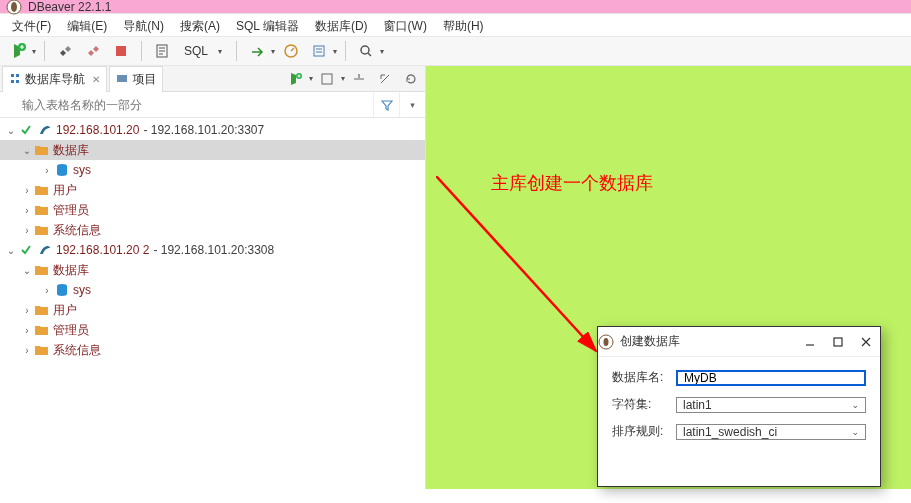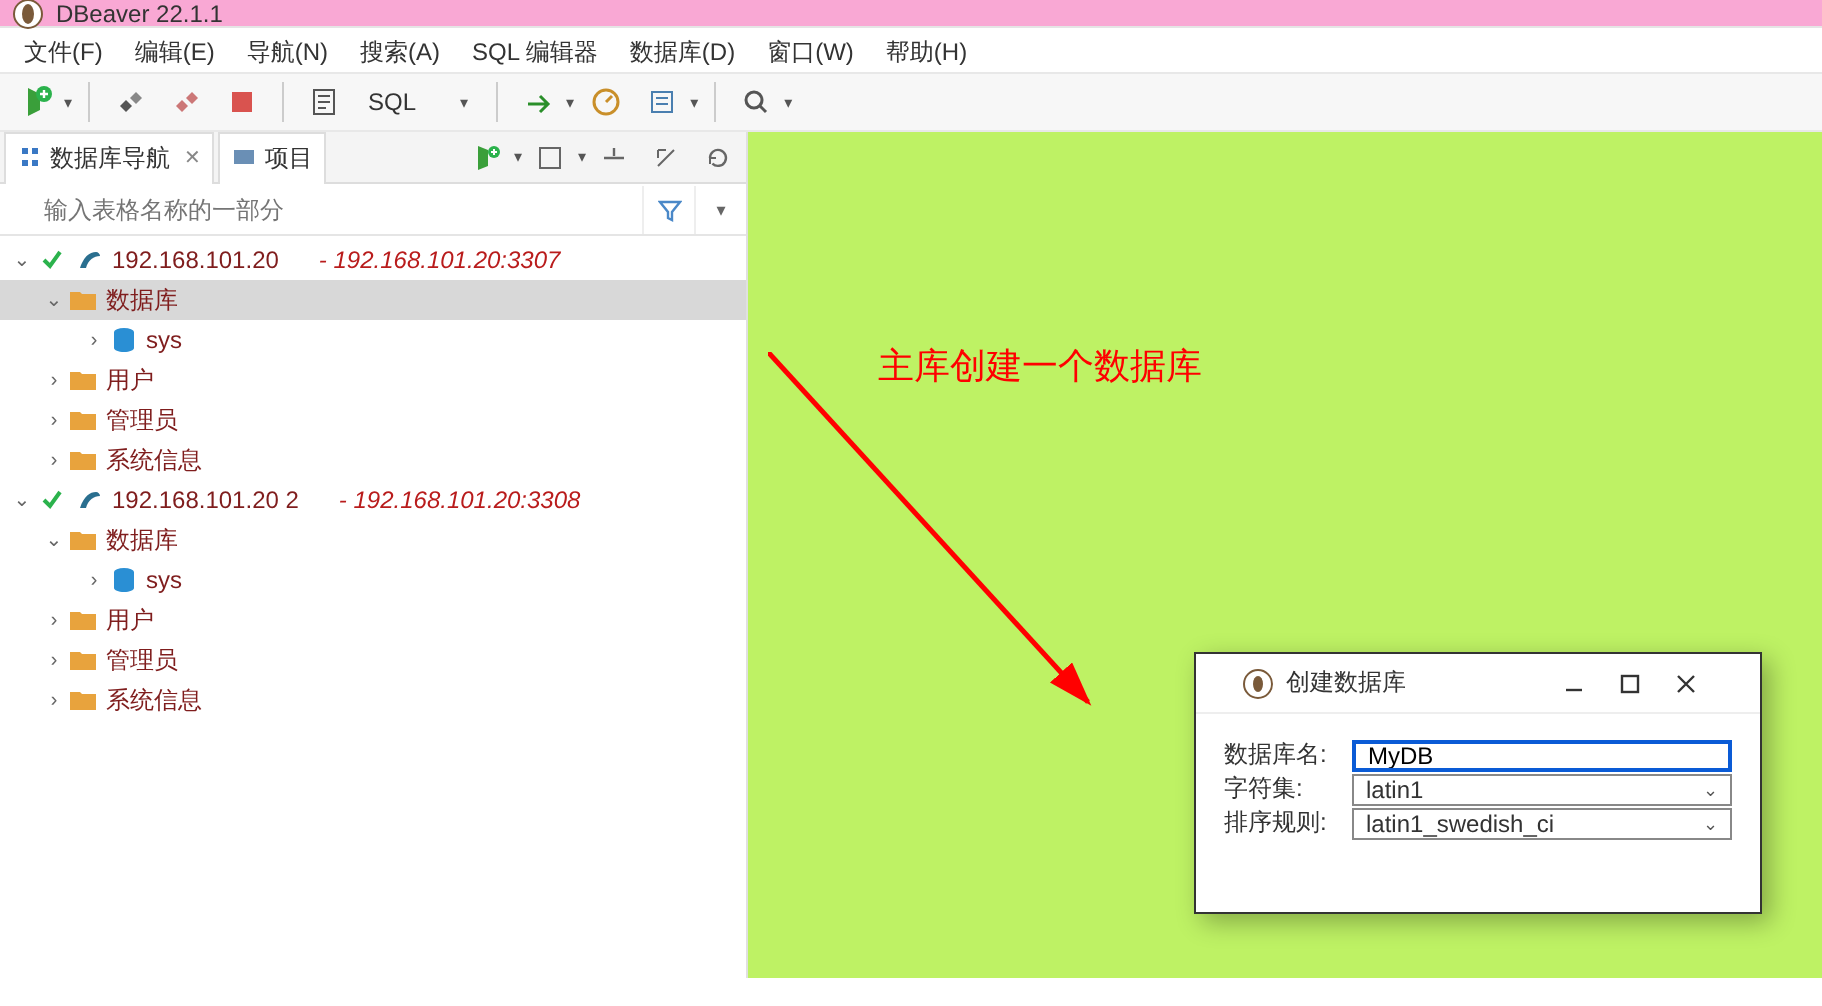--- a/index.html
+++ b/index.html
@@ -5,50 +5,50 @@
 *{box-sizing:border-box;margin:0;padding:0}
 body{font-family:"Microsoft YaHei","Segoe UI",sans-serif;font-size:12px;color:#333;background:#fff;width:911px;height:503px;overflow:hidden;position:relative}
 .titlebar{height:14px;display:flex;align-items:center;padding:4px 6px;background:#f9a8d4;border-bottom:1px solid #e5e5e5}
 .titlebar .logo{width:16px;height:16px;margin-right:6px;display:inline-flex;align-items:center;justify-content:center}
 .titlebar .title{font-size:12px;color:#333}
 .menubar{height:22px;display:flex;align-items:flex-start;padding:2px 4px;background:#fff}
 .menubar .mi{padding:2px 8px;cursor:pointer;font-size:12px}
 .toolbar{height:30px;display:flex;align-items:center;padding:2px 6px;background:#f7f7f7;border-top:1px solid #e8e8e8;border-bottom:1px solid #e8e8e8;gap:4px}
 .tbtn{width:24px;height:24px;display:inline-flex;align-items:center;justify-content:center;cursor:pointer;border-radius:2px}
 .tsep{width:1px;height:20px;background:#ccc;margin:0 4px}
-.tsql{padding:0 6px;display:inline-flex;align-items:center;gap:20px;height:24px;cursor:pointer}
+.tsql{padding:0 6px;display:inline-flex;align-items:center;gap:8px;height:24px;cursor:pointer}
 .tdrop{display:inline-flex;align-items:center}
 .tdrop .arr{font-size:8px;color:#555;margin-left:2px}
 .main{display:flex;height:calc(100% - 80px)}
-.leftpane{width:374px;border-right:1px solid #e0e0e0;display:flex;flex-direction:column}
+.leftpane{width:426px;border-right:1px solid #e0e0e0;display:flex;flex-direction:column}
 .tabs{height:26px;display:flex;align-items:center;background:#f4f4f4;border-bottom:1px solid #ddd;padding:0 2px}
 .tab{padding:4px 6px;display:inline-flex;align-items:center;gap:4px;background:#fff;border:1px solid #ddd;border-bottom:none;margin-right:2px;cursor:pointer}
 .tab .close{font-size:10px;color:#888;margin-left:3px}
 .tabs .spacer{flex:1}
 .tabs .tools{display:flex;gap:2px;align-items:center}
 .filter{height:26px;display:flex;align-items:center;border-bottom:1px solid #e5e5e5}
 .filter input{flex:1;border:none;outline:none;padding:4px 22px;font-size:12px;color:#999;background:#fff}
 .filter .fbtn{width:26px;height:24px;display:inline-flex;align-items:center;justify-content:center;cursor:pointer;border-left:1px solid #eee}
 .tree{flex:1;overflow:auto;padding:2px 0;font-size:12px}
 .trow{display:flex;align-items:center;height:20px;padding-left:4px;cursor:pointer;white-space:nowrap}
 .trow.sel{background:#d8d8d8}
 .tw{display:inline-block;text-align:center;width:14px;color:#666;font-size:10px}
 .ticon{width:16px;height:16px;display:inline-flex;align-items:center;justify-content:center;margin-right:3px}
 .tlabel{color:#7f1d1d}
-.tdesc{color:#b91c1c;font-style:italic;margin-left:20px}
+.tdesc{color:#404040;margin-left:4px}
 .rightpane{flex:1;position:relative;background:#bef264}
 .annotation{position:absolute;top:105px;left:65px;color:#ff0000;font-size:18px;font-weight:500;white-space:nowrap}
 .arrow-svg{position:absolute;top:110px;left:10px;pointer-events:none}
 .dialog{position:absolute;right:30px;top:260px;width:284px;background:#fff;border:1px solid #333;box-shadow:4px 4px 12px rgba(0,0,0,.3)}
-.dlg-title{height:30px;display:flex;align-items:center;padding:0 23px;background:#fff;border-bottom:1px solid #eee}
+.dlg-title{height:30px;display:flex;align-items:center;padding:0 0;background:#fff;border-bottom:1px solid #eee}
 .dlg-title .dlogo{width:16px;height:16px;margin-right:6px}
 .dlg-title .dtxt{flex:1;font-size:12px}
 .dlg-title .dbtn{width:28px;height:24px;display:inline-flex;align-items:center;justify-content:center;cursor:pointer}
 .dlg-body{padding:12px 14px}
-.frow{display:flex;align-items:center;margin-bottom:0}
+.frow{display:flex;align-items:center;margin-bottom:10px}
 .frow label{width:64px;text-align:left;color:#333;font-size:12px}
 .frow input,.frow .sel{flex:1;height:16px;border:1px solid #888;padding:2px 6px;font-size:12px;outline:none}
 .frow .hl{border:2px solid #0a5bd6}
 .frow .sel{display:flex;align-items:center;justify-content:space-between;cursor:pointer}
 .frow .sel .sv{font-size:12px}
 .frow .sel .sarr{font-size:9px;color:#555}
 .dlg-foot{padding:10px 14px 14px;display:flex;justify-content:flex-end;gap:14px}
 
 .ic-folder{fill:#e8a33d}
 .ic-db{fill:#2a8fd4}

